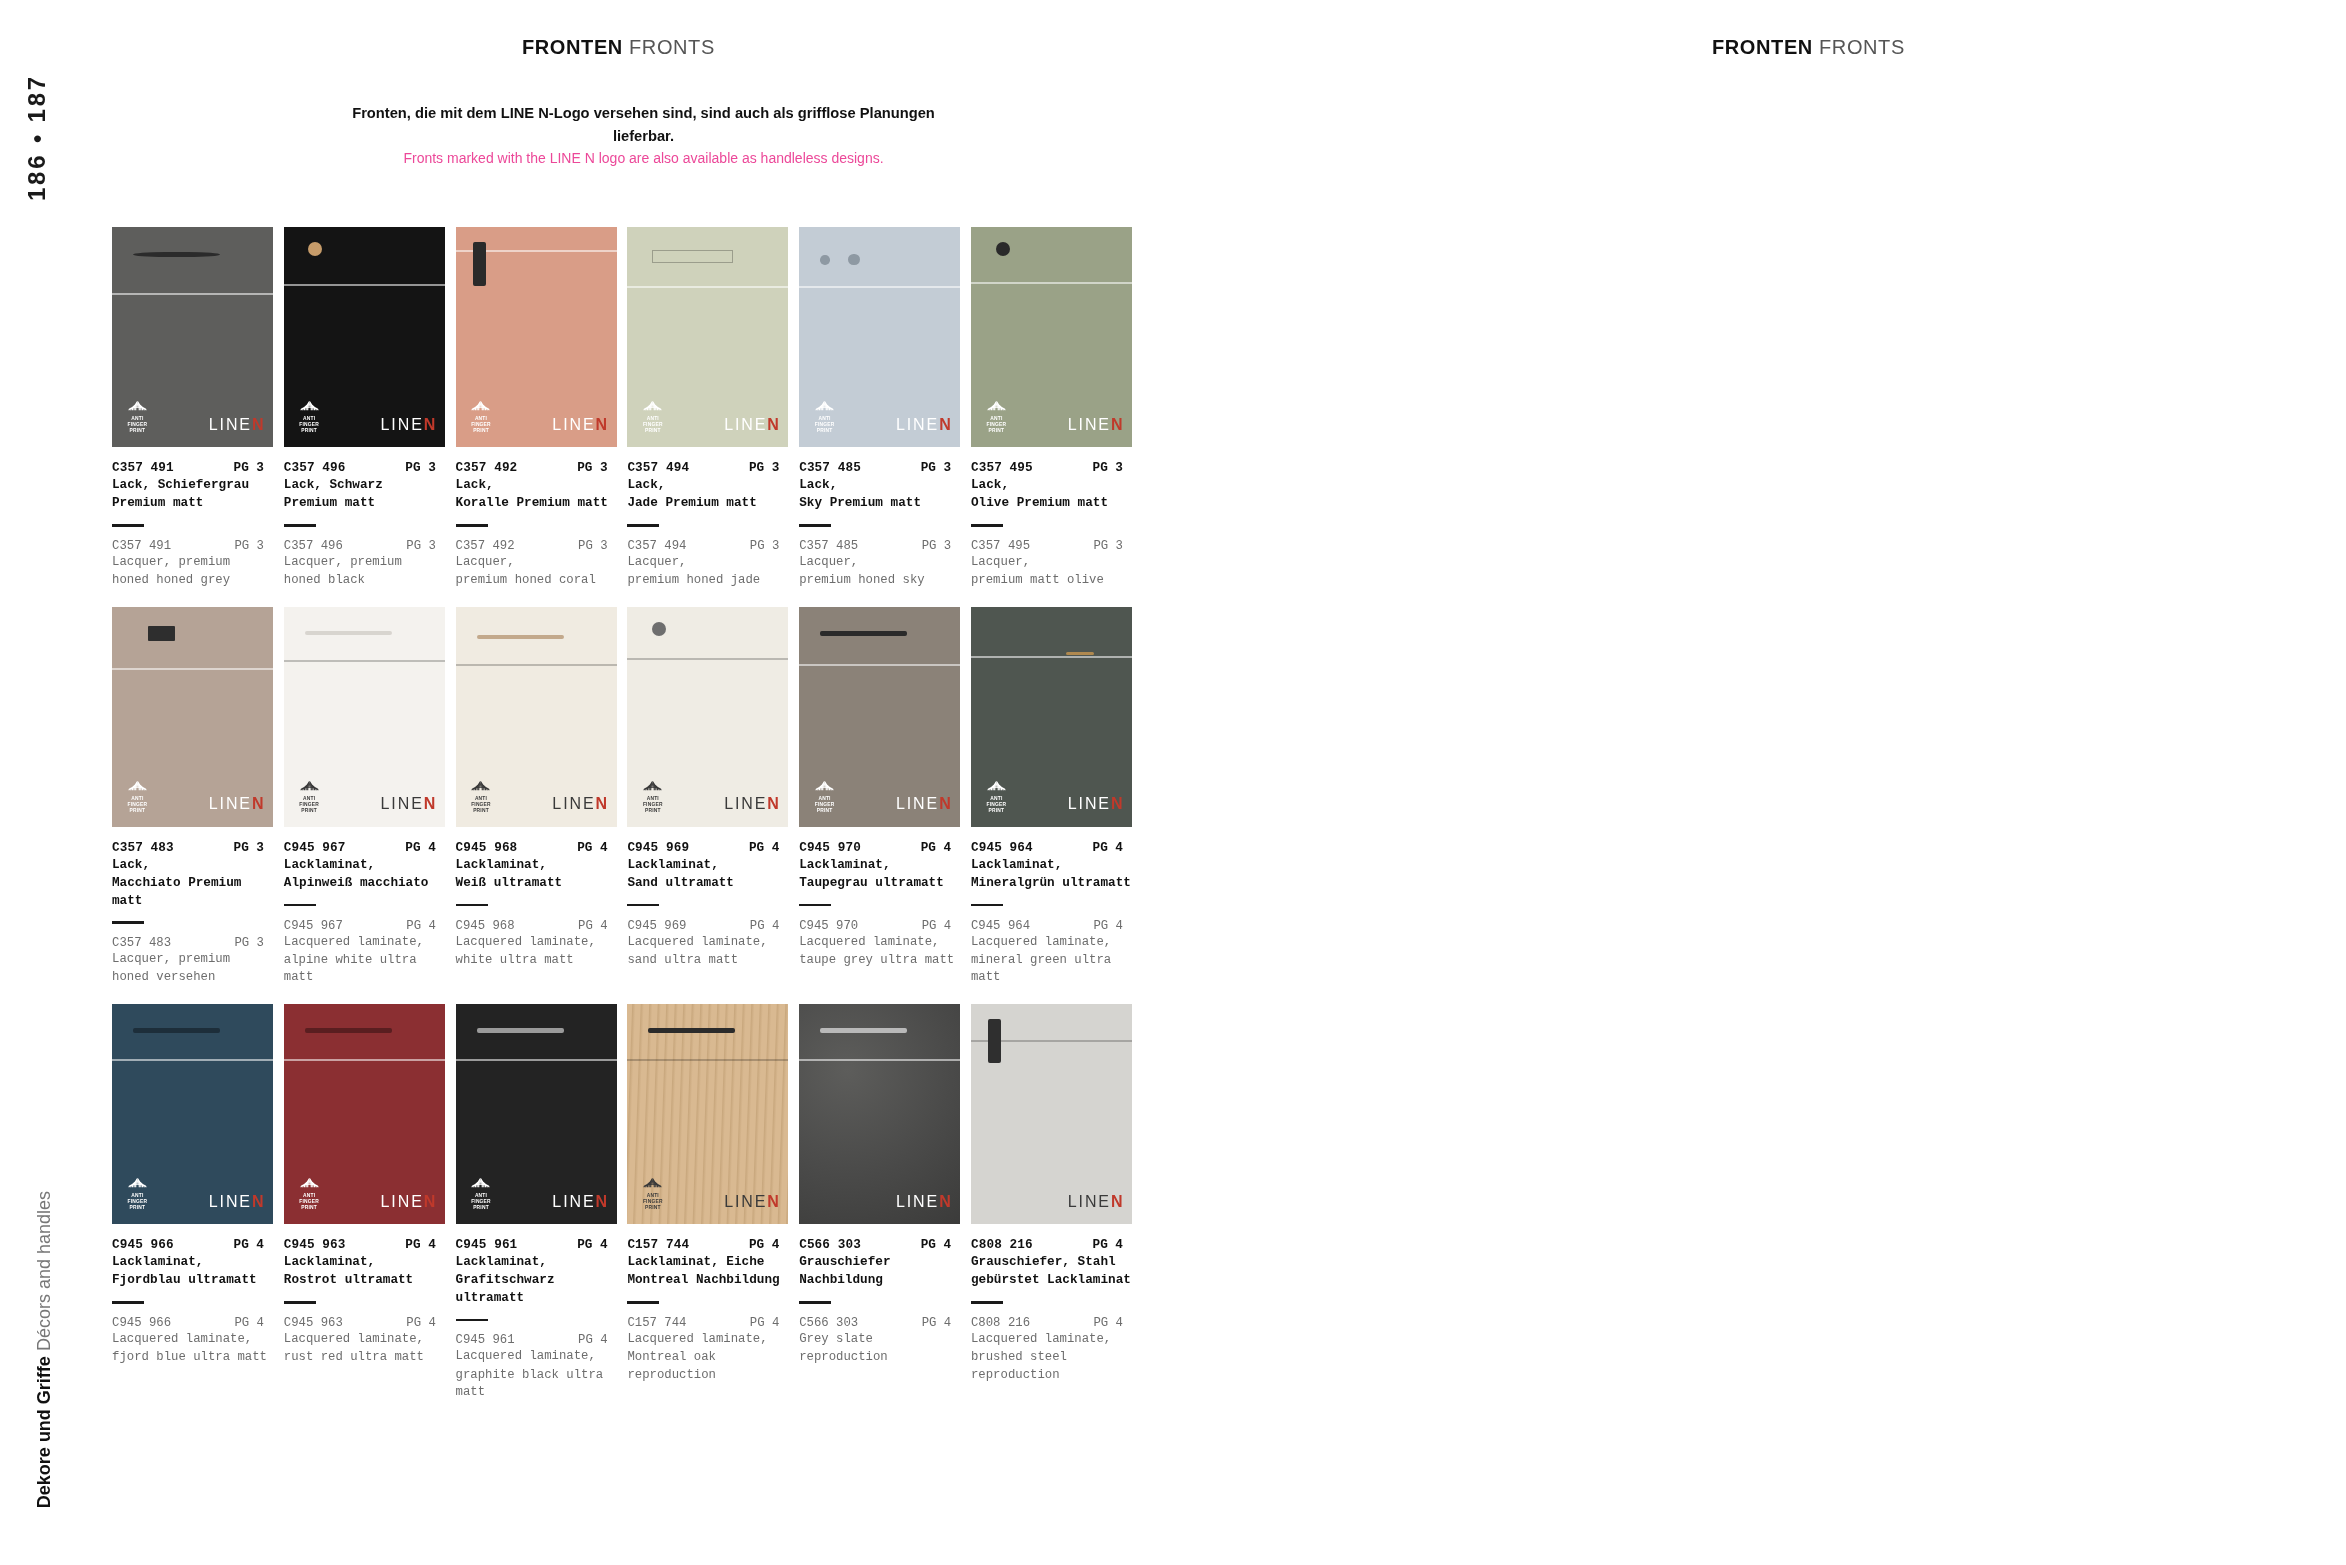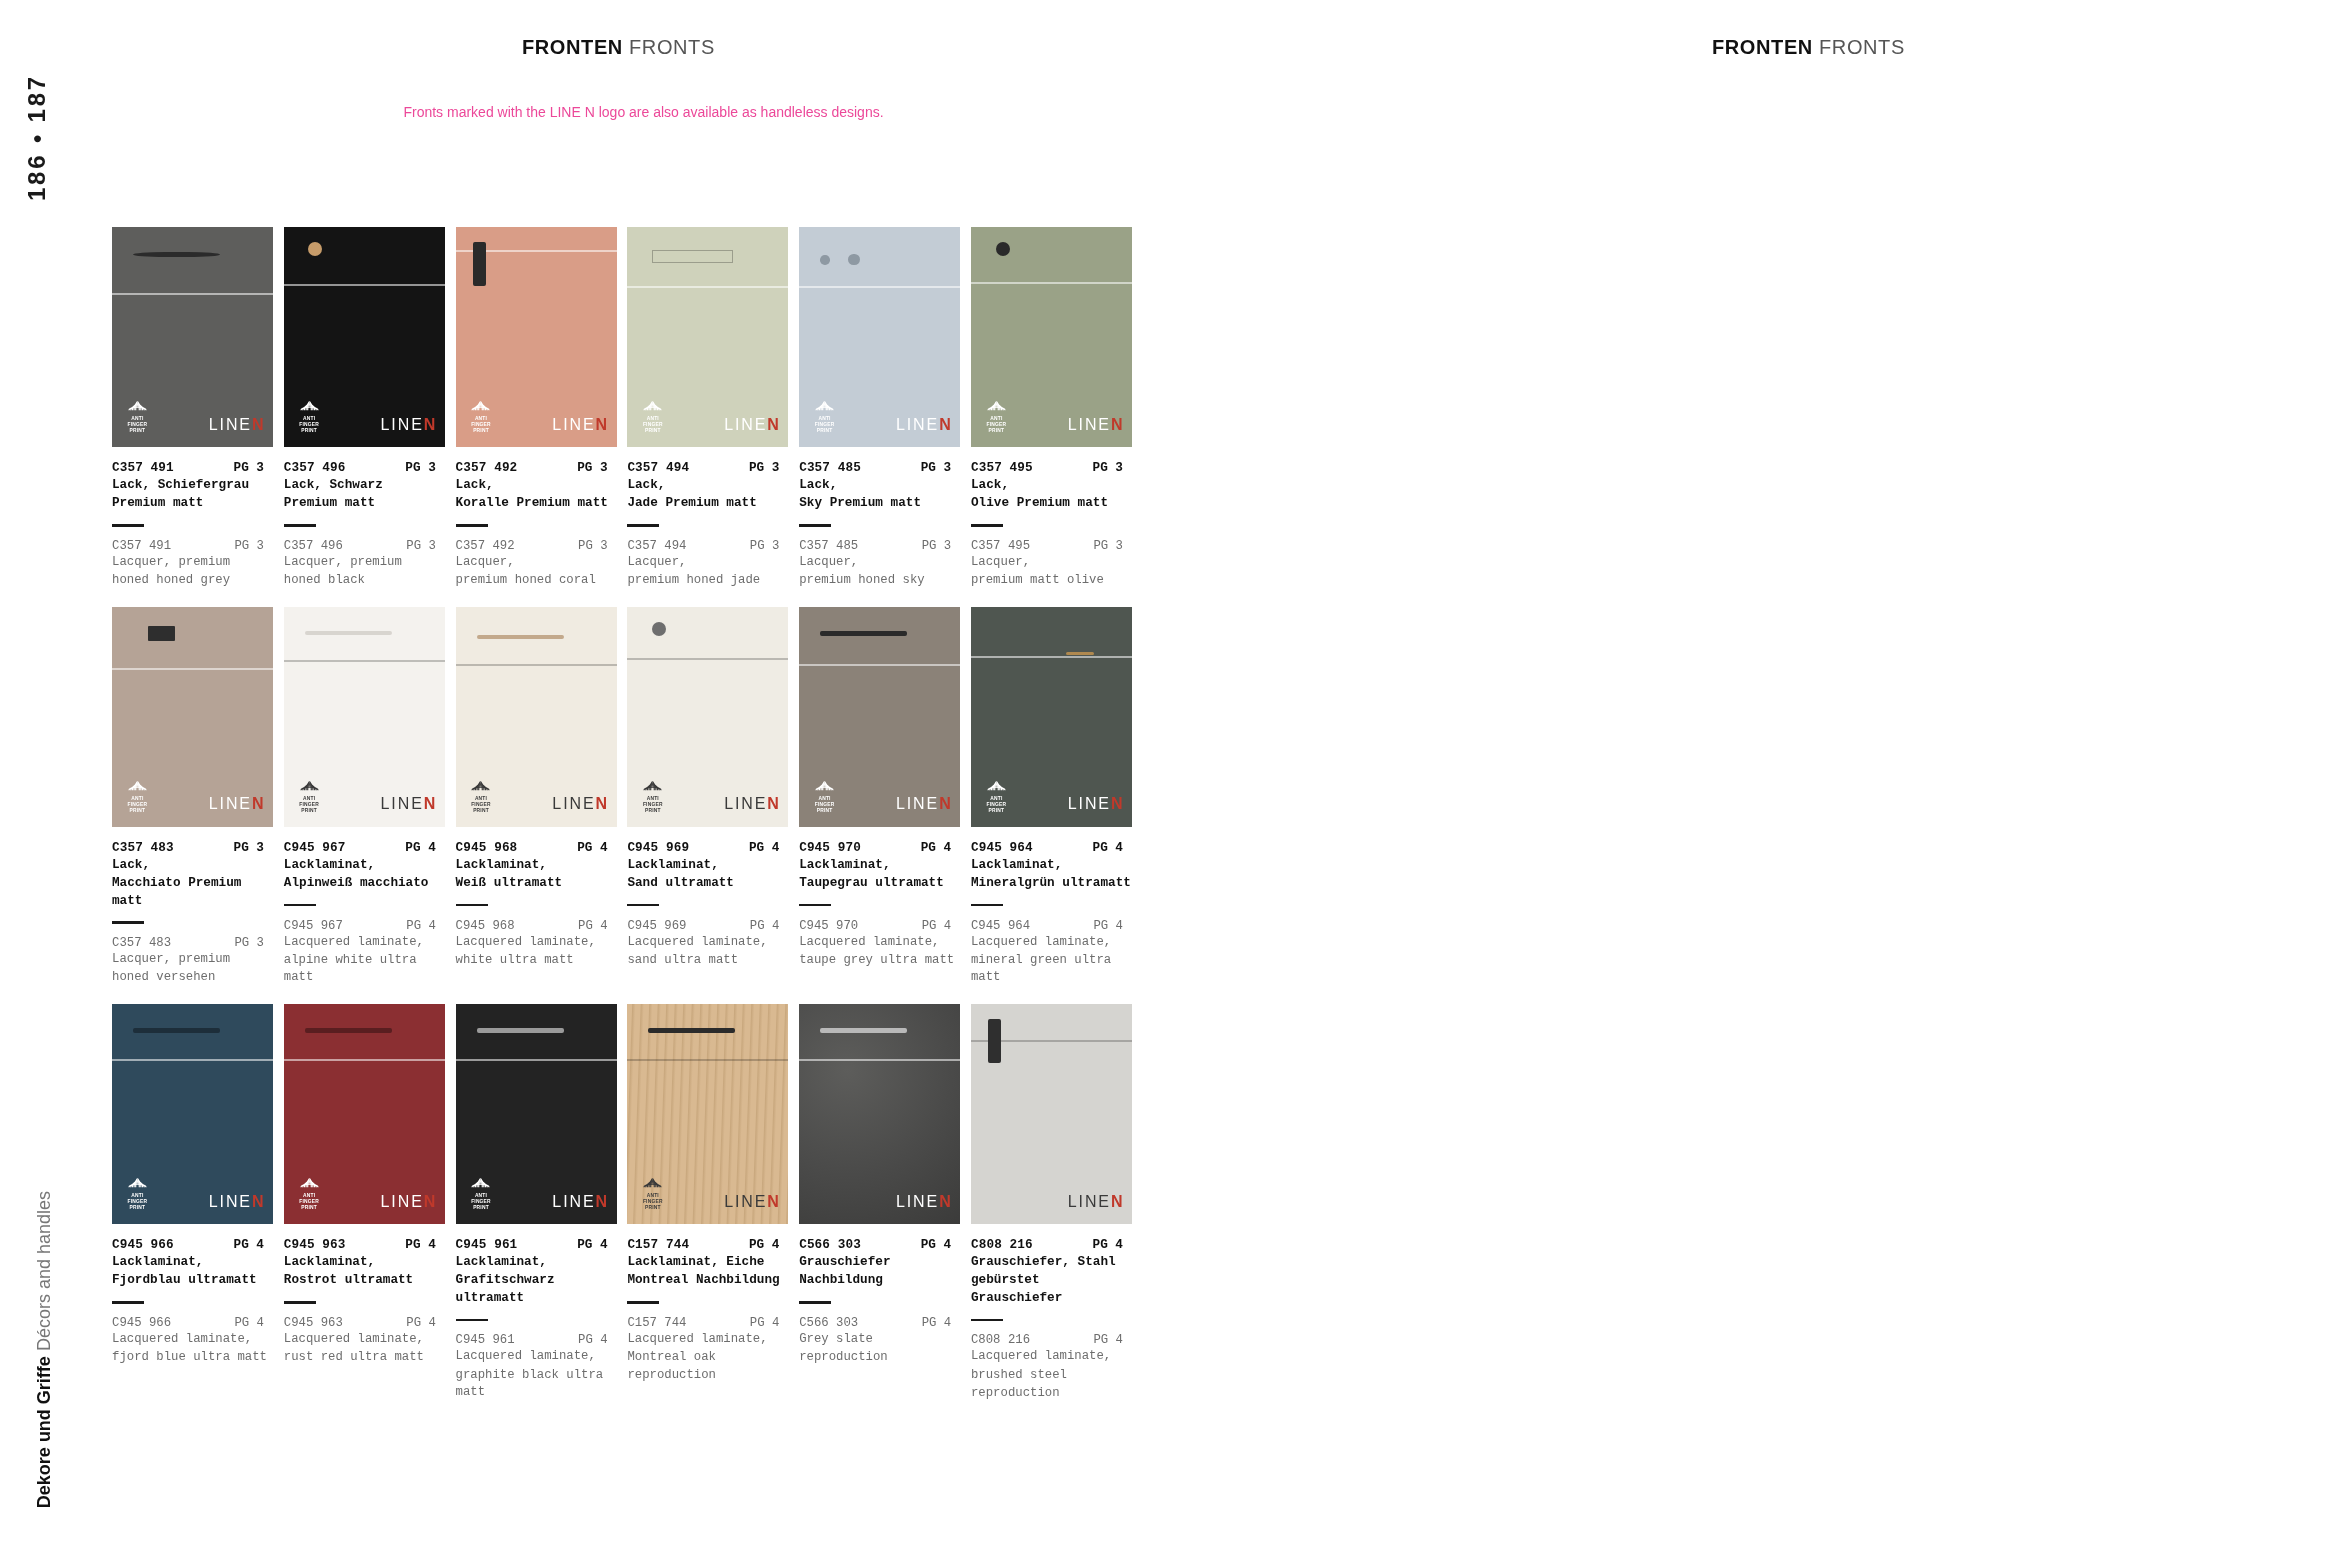--- a/index.html
+++ b/index.html
@@ -121,20 +121,21 @@
       <span class="en">Décors and handles</span>
     </div>
   </div>
 
   <div class="half left">
     <div class="head">
       <span class="de">FRONTEN</span>
       <span class="en">FRONTS</span>
     </div>
     <div class="intro">
+      <div class="de">Fronten, die mit dem LINE N-Logo versehen sind, sind auch als grifflose Planungen lieferbar.</div>
       <div class="en">Fronts marked with the LINE N logo are also available as handleless designs.</div>
     </div>
     <div class="grid l" id="grid-left">
         <div class="row">
           <div class="cell">
             <div class="panel" style="background:#5e5e5c">
               <div class="seam" style="top:66px;"></div>
               <div class="handle-bar" style="left:21px;top:24.6px;width:87px;height:5.7px;background:#2b2b2b;border-radius:50%/60%;"></div>
               <div class="badges">
                 <div class="fp" style="color:#ffffff">
@@ -746,21 +747,21 @@
                 <div class="fp"></div>
                 <div class="linen" style="color:#3a3a3a">LINE<span class="n" style="color:#c0392b">N</span></div>
               </div>
             </div>
             <div class="cap">
               <div class="cap-top">
                 <span class="code">C808 216</span>
                 <span class="pg">PG 4</span>
               </div>
               <div class="desc-de">Grauschiefer, Stahl</div>
-              <div class="desc-de">gebürstet Grauschiefer</div>
+              <div class="desc-de">gebürstet Lacklaminat</div>
               <div class="rule"></div>
               <div class="cap-top2">
                 <span class="code2">C808 216</span>
                 <span class="pg2">PG 4</span>
               </div>
               <div class="desc-en">Lacquered laminate,</div>
               <div class="desc-en">brushed steel</div>
               <div class="desc-en">reproduction</div>
             </div>
           </div>

